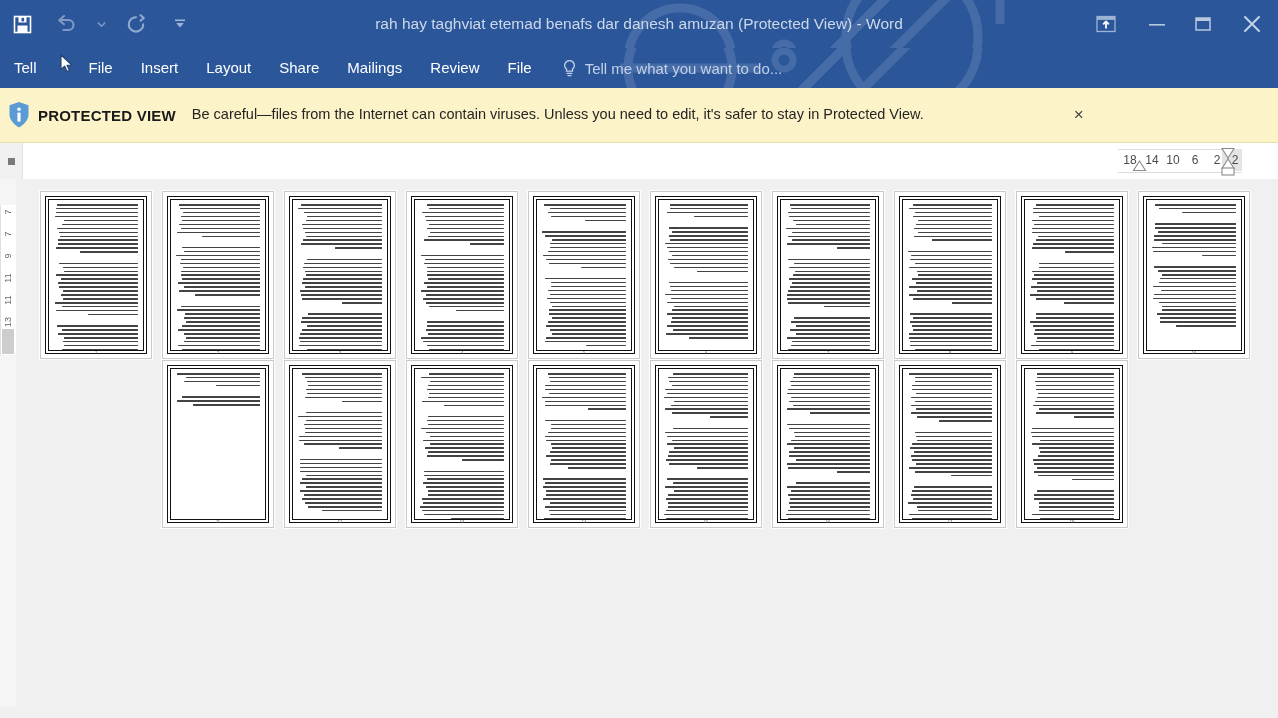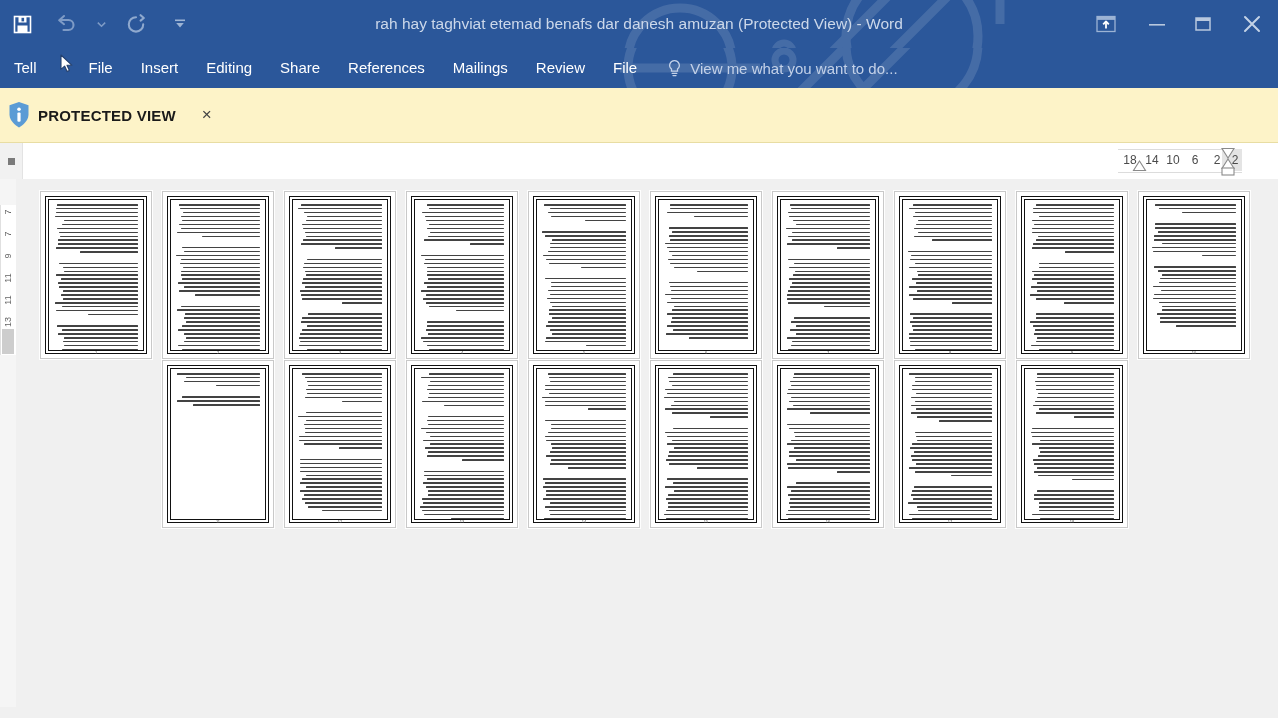--- a/index.html
+++ b/index.html
@@ -453,50 +453,50 @@
       <path d="M200 160 L330 30"></path>
     </g>
     <g fill="none" stroke="#ffffff" stroke-width="7">
       <circle cx="224" cy="88" r="9"></circle>
     </g>
   </svg>
 
   <div class="tab first">Tell</div>
   <div class="tab" style="margin-left:26px">File</div>
   <div class="tab">Insert</div>
-  <div class="tab">Editing</div>
+  <div class="tab">Layout</div>
   <div class="tab">Share</div>
-  <div class="tab">References</div>
   <div class="tab">Mailings</div>
   <div class="tab">Review</div>
   <div class="tab">File</div>
 
   <div class="tellme">
     <svg width="15" height="19" viewBox="0 0 15 19">
       <path d="M7.5 1.6 a4.7 4.7 0 0 0 -3 8.4 v2.2 h6 v-2.2 a4.7 4.7 0 0 0 -3 -8.4 z" fill="none" stroke="#c3d1e8" stroke-width="1.3"></path>
       <path d="M5.2 14.4 h4.6 M6 16.6 h3" stroke="#c3d1e8" stroke-width="1.3" stroke-linecap="round"></path>
     </svg>
-    <span>View me what you want to do...</span>
+    <span>Tell me what you want to do...</span>
   </div>
 
 </div>
 
 <svg class="cursor-arrow" width="14" height="20" viewBox="0 0 14 20">
   <path d="M1 1 L1 15.4 L4.6 12.1 L7.1 17.6 L9.4 16.5 L7 11.2 L11.8 11.2 Z" fill="#ffffff" stroke="#24406e" stroke-width="1.1" stroke-linejoin="round"></path>
 </svg>
 
 <div class="pvbar">
   <div class="pv-icon">
     <svg width="22" height="28" viewBox="0 0 22 28">
       <path d="M11 1 L20.5 4.2 V14 C20.5 21 11 26.6 11 26.6 C11 26.6 1.5 21 1.5 14 V4.2 Z" fill="#5b9bd5"></path>
       <circle cx="11" cy="8.2" r="1.8" fill="#ffffff"></circle>
       <rect x="9.4" y="11.4" width="3.2" height="9.4" rx="1.1" fill="#ffffff"></rect>
     </svg>
   </div>
   <div class="pv-label">PROTECTED VIEW</div>
+  <div class="pv-msg">Be careful—files from the Internet can contain viruses. Unless you need to edit, it's safer to stay in Protected View.</div>
   <div class="pv-close">×</div>
 </div>
 
 <div class="rulerzone">
   <div class="tabselector">
     <div class="mark"></div>
   </div>
 
   <div class="hruler-gray-l"></div>
   <div class="hruler"></div>

